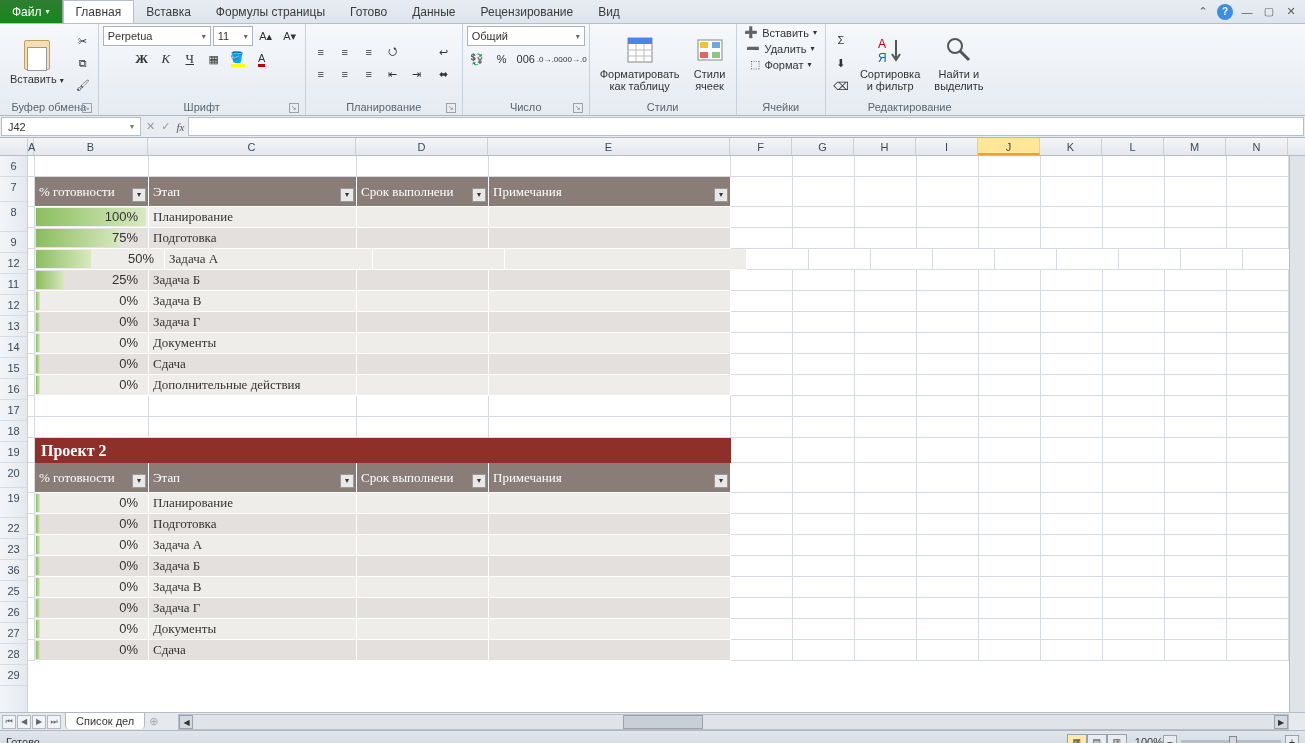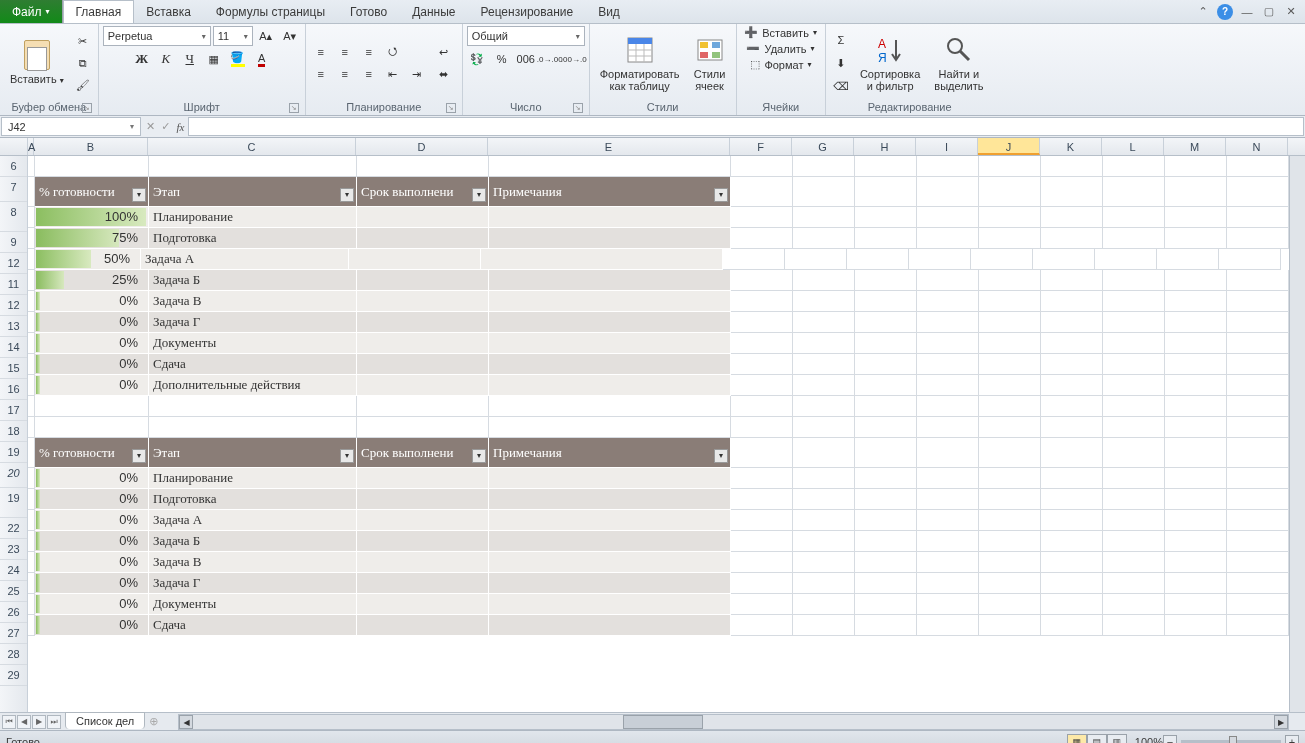--- a/index.html
+++ b/index.html
@@ -412,25 +412,25 @@
       <div class="rh">12</div>
       <div class="rh">11</div>
       <div class="rh">12</div>
       <div class="rh">13</div>
       <div class="rh">14</div>
       <div class="rh">15</div>
       <div class="rh">16</div>
       <div class="rh">17</div>
       <div class="rh">18</div>
       <div class="rh">19</div>
-      <div class="rh" style="height: 25px; font-style: italic;">20</div>
+      <div class="rh" style="height: 25px;">20</div>
       <div class="rh" style="height: 30px;">19</div>
       <div class="rh">22</div>
       <div class="rh">23</div>
-      <div class="rh">24</div>
+      <div class="rh">36</div>
       <div class="rh">25</div>
       <div class="rh">26</div>
       <div class="rh">27</div>
       <div class="rh">28</div>
       <div class="rh">29</div>
     </div>
   <div class="cells" id="cellsarea">
       <div class="gridrow">
         <div class="cell" style="width: 6px;"></div>
         <div class="cell" style="width: 114px;"></div>
@@ -490,21 +490,21 @@
         <div class="cell" style="width: 62px;"></div>
         <div class="cell" style="width: 62px;"></div>
         <div class="cell" style="width: 62px;"></div>
         <div class="cell" style="width: 62px;"></div>
         <div class="cell" style="width: 62px;"></div>
         <div class="cell" style="width: 62px;"></div>
         <div class="cell" style="width: 62px;"></div>
       </div>
       <div class="drow norm">
         <div class="cell wA" style="width: 6px;"></div>
-        <div class="dc pct-cell" style="width: 106px;"><div class="pct-bar" style="width: 55px;"></div><span class="pct-val">50%</span></div>
+        <div class="dc pct-cell" style="width: 130px;"><div class="pct-bar" style="width: 55px;"></div><span class="pct-val">50%</span></div>
         <div class="dc" style="width: 208px;">Задача А</div>
         <div class="dc" style="width: 132px;"></div>
         <div class="dc" style="width: 242px;"></div>
         <div class="cell" style="width: 62px;"></div>
         <div class="cell" style="width: 62px;"></div>
         <div class="cell" style="width: 62px;"></div>
         <div class="cell" style="width: 62px;"></div>
         <div class="cell" style="width: 62px;"></div>
         <div class="cell" style="width: 62px;"></div>
         <div class="cell" style="width: 62px;"></div>
@@ -622,20 +622,33 @@
         <div class="cell" style="width: 62px;"></div>
         <div class="cell" style="width: 62px;"></div>
         <div class="cell" style="width: 62px;"></div>
       </div>
       <div class="gridrow">
         <div class="cell" style="width: 6px;"></div>
         <div class="cell" style="width: 114px;"></div>
         <div class="cell" style="width: 208px;"></div>
         <div class="cell" style="width: 132px;"></div>
         <div class="cell" style="width: 242px;"></div>
+        <div class="cell" style="width: 62px;"></div>
+        <div class="cell" style="width: 62px;"></div>
+        <div class="cell" style="width: 62px;"></div>
+        <div class="cell" style="width: 62px;"></div>
+        <div class="cell" style="width: 62px;"></div>
+        <div class="cell" style="width: 62px;"></div>
+        <div class="cell" style="width: 62px;"></div>
+        <div class="cell" style="width: 62px;"></div>
+        <div class="cell" style="width: 62px;"></div>
+      </div>
+      <div class="gridrow" style="height: 25px;">
+        <div class="cell wA" style="width: 6px;"></div>
+        <div class="project-title" style="width: 696px;">Проект 2</div>
         <div class="cell" style="width: 62px;"></div>
         <div class="cell" style="width: 62px;"></div>
         <div class="cell" style="width: 62px;"></div>
         <div class="cell" style="width: 62px;"></div>
         <div class="cell" style="width: 62px;"></div>
         <div class="cell" style="width: 62px;"></div>
         <div class="cell" style="width: 62px;"></div>
         <div class="cell" style="width: 62px;"></div>
         <div class="cell" style="width: 62px;"></div>
       </div>

